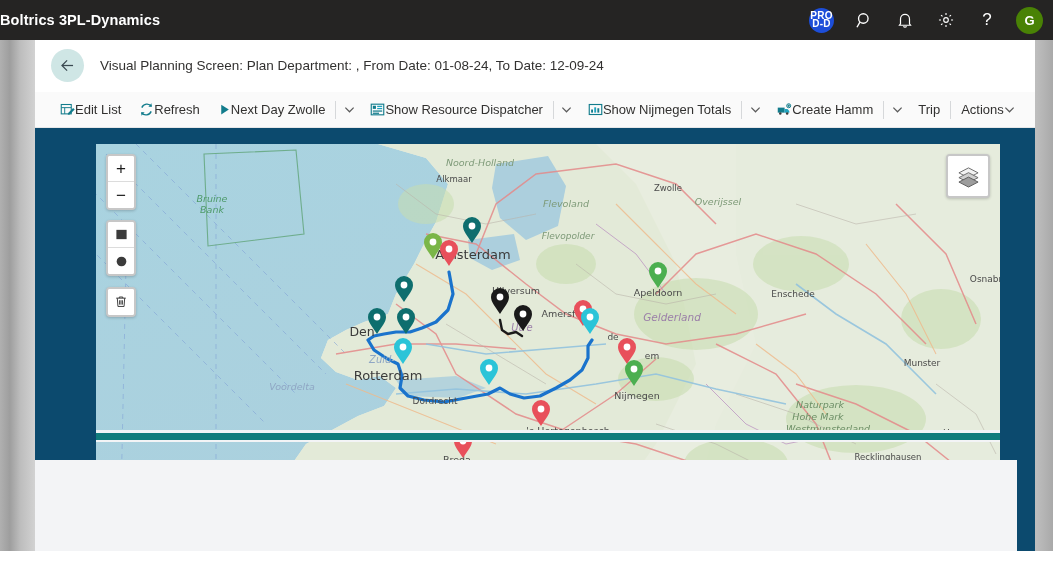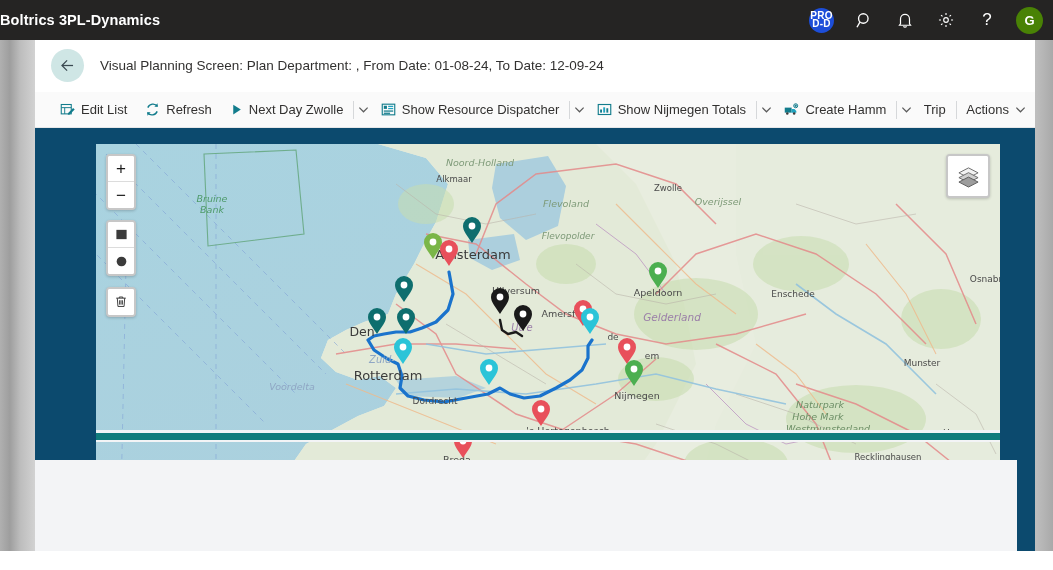--- a/index.html
+++ b/index.html
@@ -75,21 +75,21 @@
     margin-left: 16px; font-size: 13.5px; color: #323130; white-space: nowrap;
   }
 
   
   .toolbar {
     height: 36px; background: #fafafa; display: flex; align-items: center;
     padding-left: 16px; border-bottom: 1px solid #e6e7e8;
     font-size: 13px; color: #323130; white-space: nowrap;
   }
   .tb-item {
-    display: flex; align-items: center; gap: 6px; padding: 0 9px; height: 28px;
+    display: flex; align-items: center; padding: 0 9px; height: 28px;
     cursor: pointer; color: #323130;
   }
   .tb-label { font-size: 13px; }
   .tb-sep { width: 1px; height: 18px; background: #d6d8da; margin: 0 1px; }
   .tb-chev {
     width: 24px; height: 28px; display: flex; align-items: center; justify-content: center;
     cursor: pointer; color: #555;
   }
 
   

